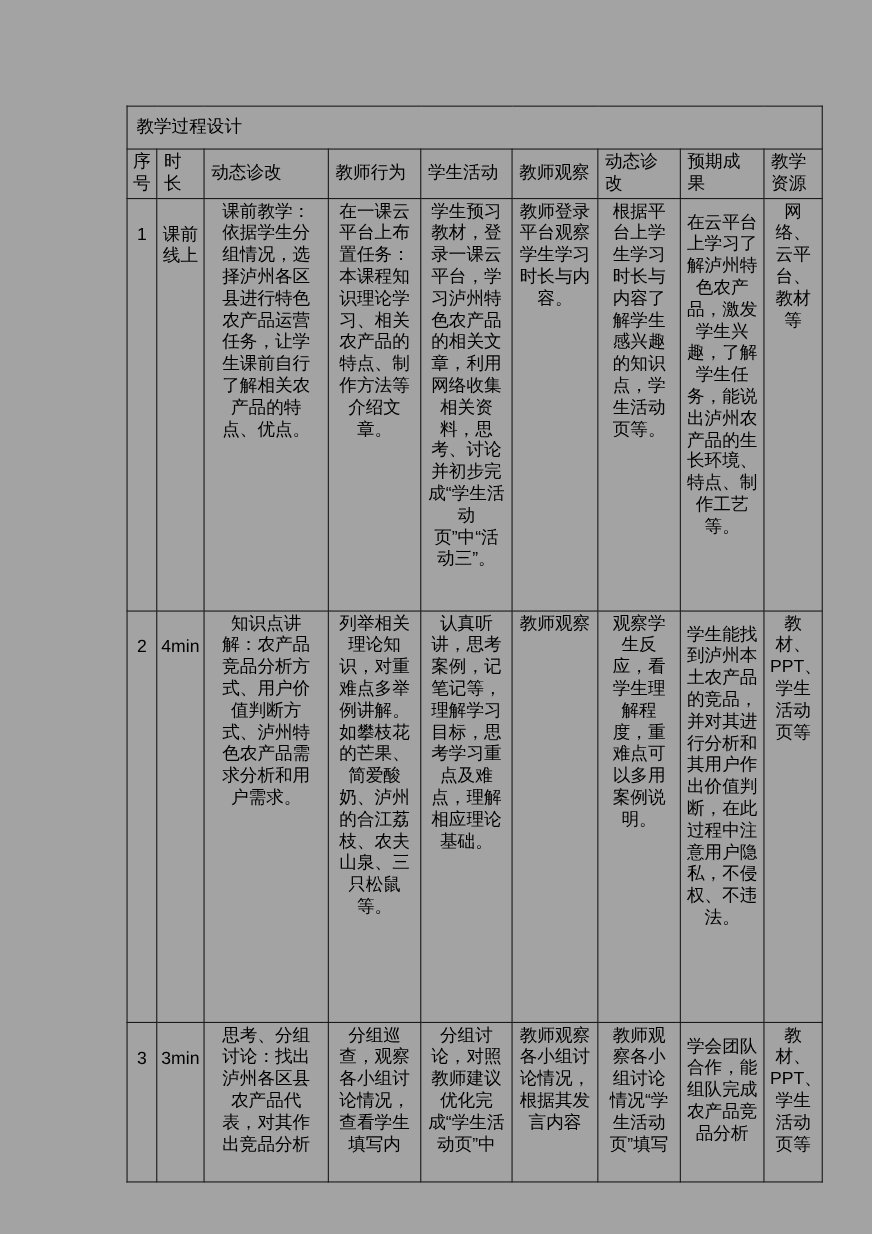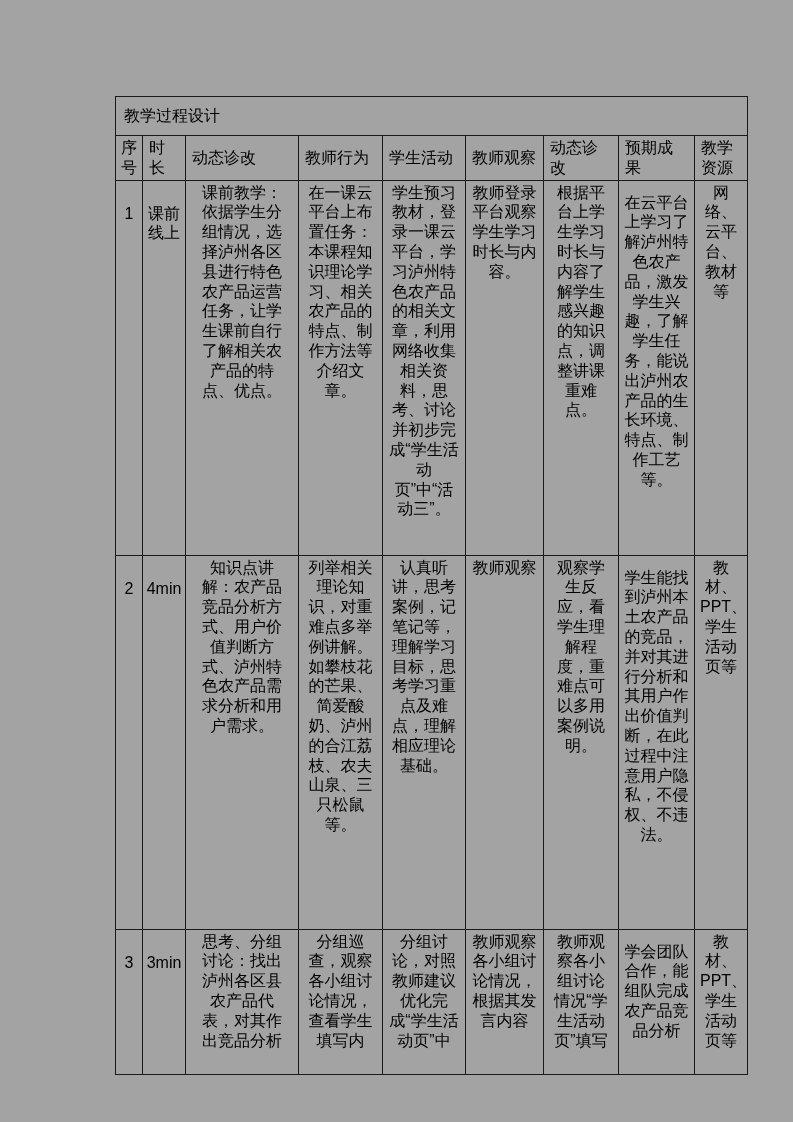--- a/index.html
+++ b/index.html
@@ -98,21 +98,21 @@
         <td>
             <div class="cw h1">在一课云平台上布置任务：本课程知识理论学习、相关农产品的特点、制作方法等介绍文章。</div>
           </td>
         <td>
             <div class="cw h1">学生预习教材，登录一课云平台，学习泸州特色农产品的相关文章，利用网络收集相关资料，思考、讨论并初步完成“学生活动页”中“活动三”。</div>
           </td>
         <td>
             <div class="cw h1">教师登录平台观察学生学习时长与内容。</div>
           </td>
         <td>
-            <div class="cw h1">根据平台上学生学习时长与内容了解学生感兴趣的知识点，调整讲课重难点。</div>
+            <div class="cw h1">根据平台上学生学习时长与内容了解学生感兴趣的知识点，学生活动页等。</div>
           </td>
         <td>
             <div class="cw h1">在云平台上学习了解泸州特色农产品，激发学生兴趣，了解学生任务，能说出泸州农产品的生长环境、特点、制作工艺等。</div>
           </td>
         <td>
             <div class="cw h1">网络、云平台、教材等</div>
           </td>
       </tr>
       <tr>
         <td>

